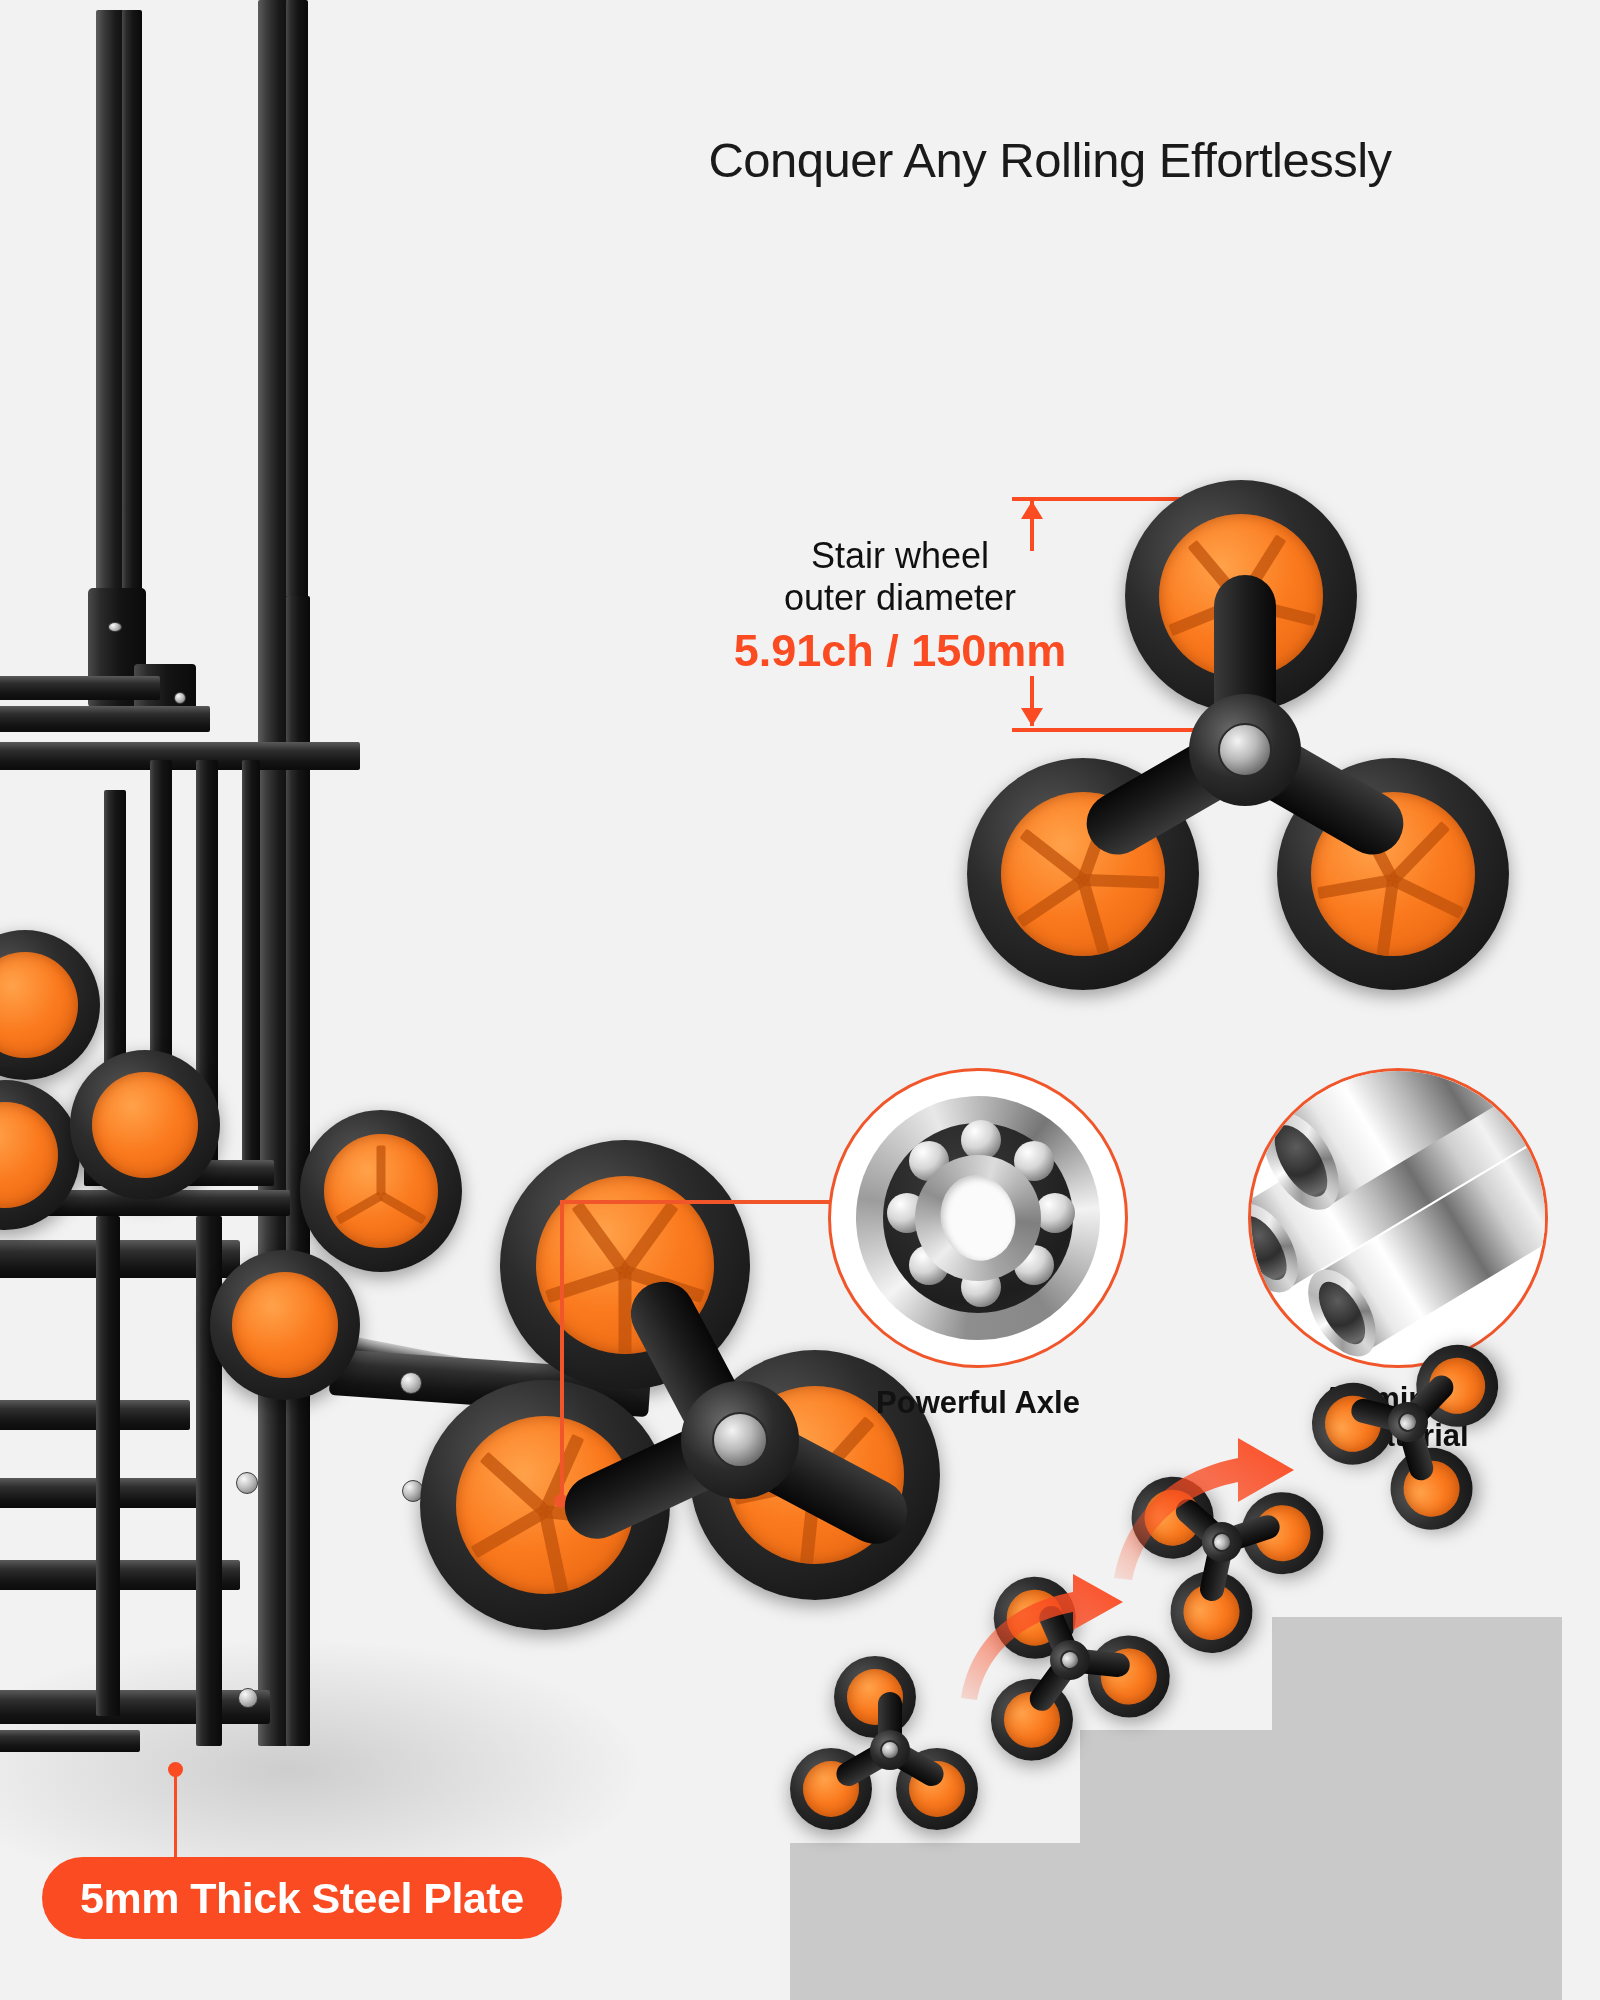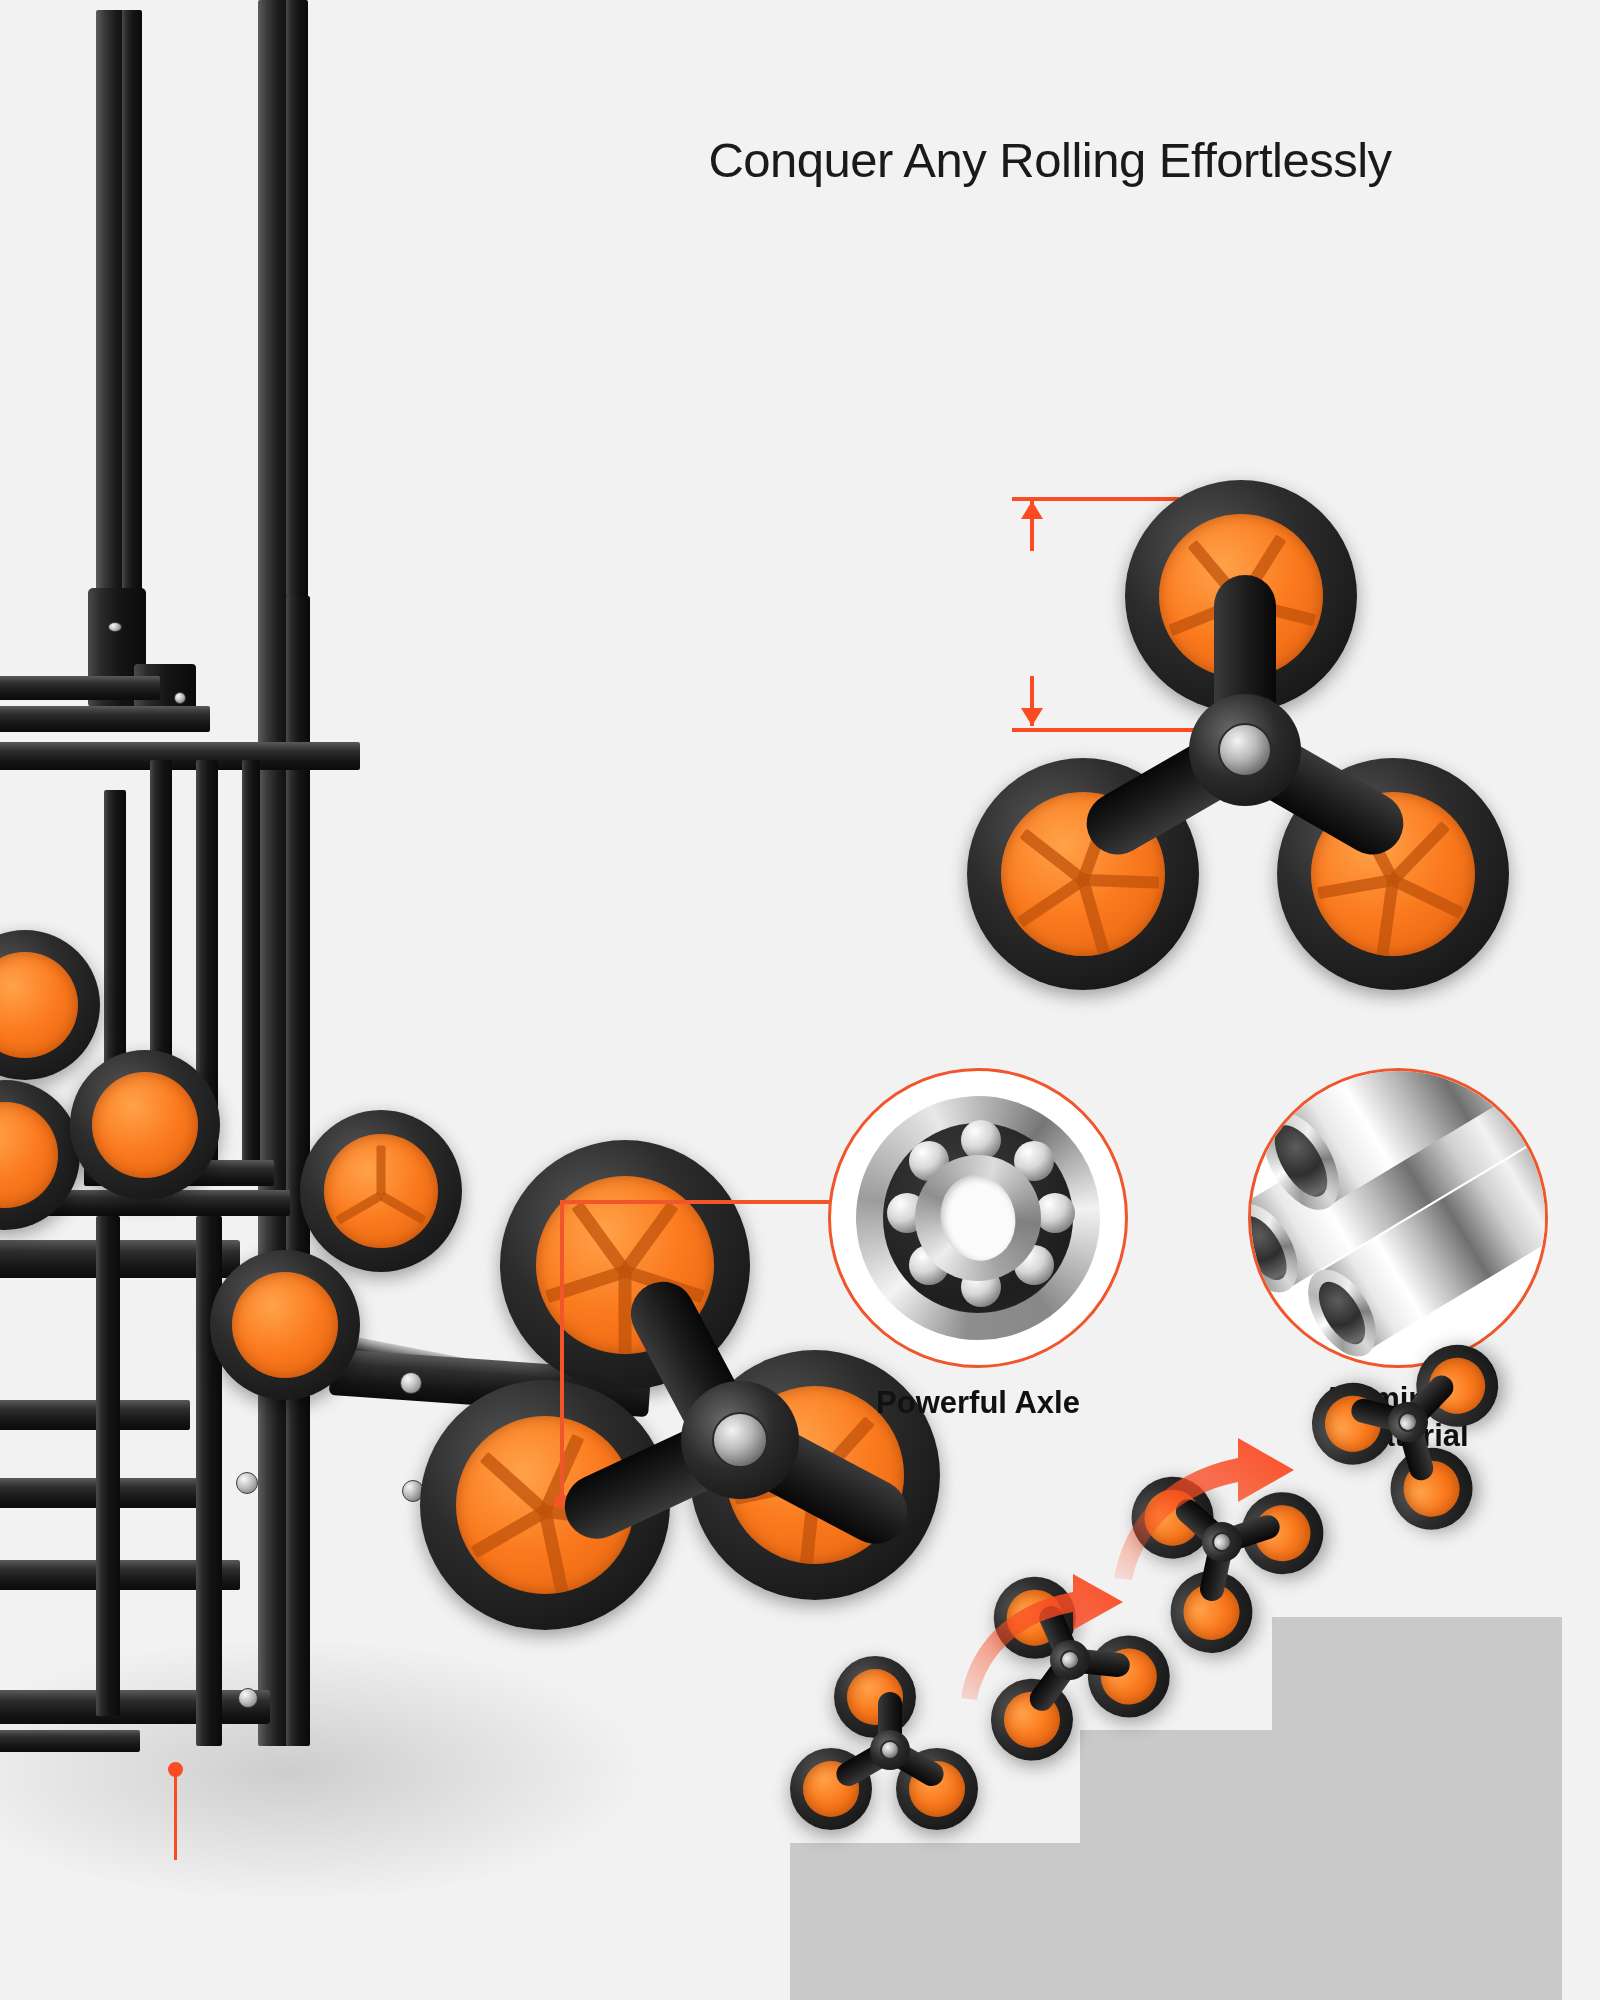--- a/index.html
+++ b/index.html
@@ -302,20 +302,25 @@
   </div>
 
   <div class="leader" style="left:560px; top:1200px; width:4px; height:300px;"></div>
   <div class="leader" style="left:560px; top:1200px; width:270px; height:4px;"></div>
   <div class="leader-dot" style="left:554px; top:1494px;"></div>
 
   <div class="headings">
     <div class="subtitle">Conquer Any Rolling Effortlessly</div>
   </div>
 
+  <div class="dim-callout">
+    <div class="dim-l1">Stair wheel</div>
+    <div class="dim-l2">outer diameter</div>
+    <div class="dim-val">5.91ch / 150mm</div>
+  </div>
   <div class="dimline dim-top-bar"></div>
   <div class="dimline dim-bot-bar"></div>
   <div class="dimline dim-vtop"></div>
   <div class="dimline dim-vbot"></div>
   <div class="arrowhead arrow-up ah1"></div>
   <div class="arrowhead arrow-down ah2"></div>
 
   <div class="cluster" style="left:985px; top:490px; width:520px; height:520px;">
     <div class="wheel" style="left:140px; top:-10px; width:232px; height:232px;">
       <div class="tyre"></div>
@@ -492,14 +497,15 @@
         <stop offset="0%" stop-color="#fa4b22" stop-opacity="0.12"></stop>
         <stop offset="55%" stop-color="#fa4b22" stop-opacity="0.75"></stop>
         <stop offset="100%" stop-color="#fa4b22" stop-opacity="1"></stop>
       </linearGradient>
     </defs>
     <path d="M6,150 C16,92 58,44 130,30 L130,10 L186,42 L130,74 L130,54 C70,66 34,104 24,152 Z" fill="url(#ag2)"></path>
   </svg>
 
   <div class="badge-dot"></div>
   <div class="badge-stem"></div>
+  <div class="badge">5mm Thick Steel Plate</div>
 
 </div>
 
 </body></html>

